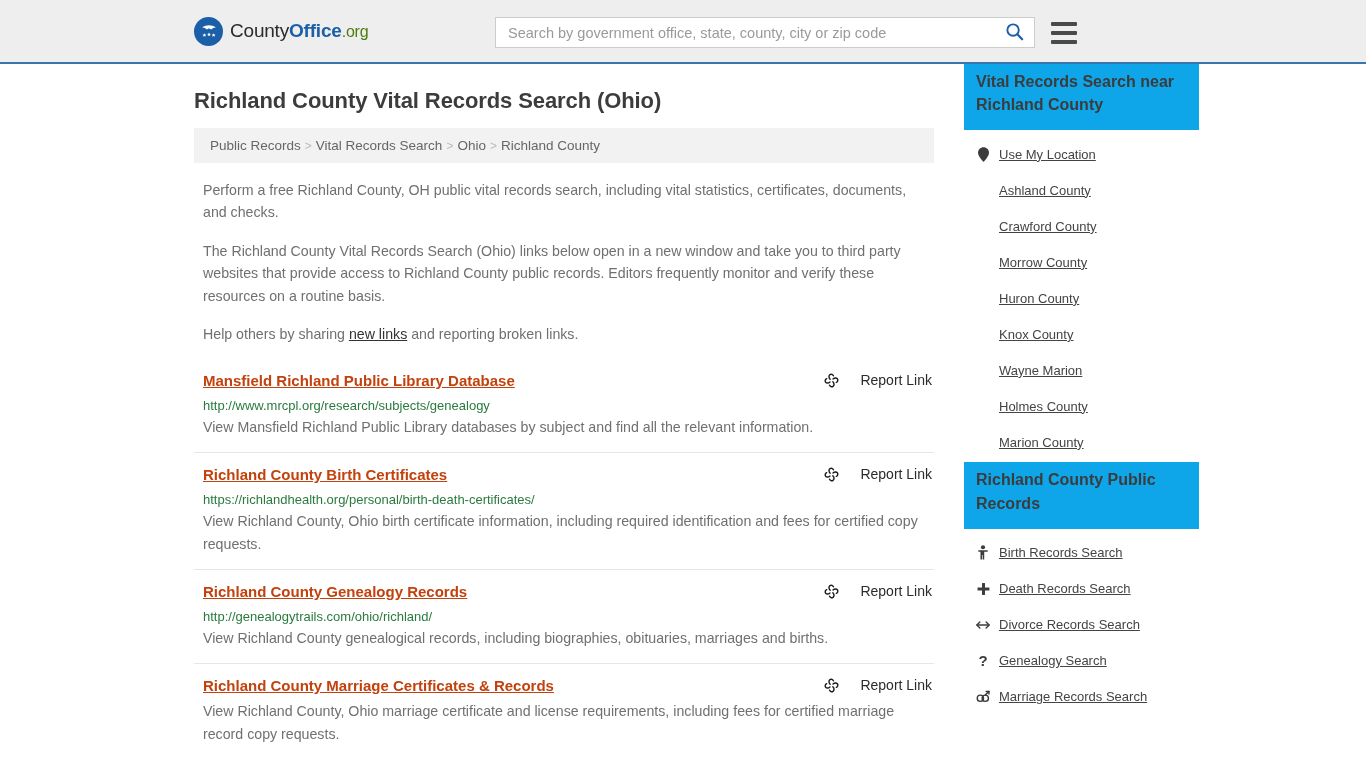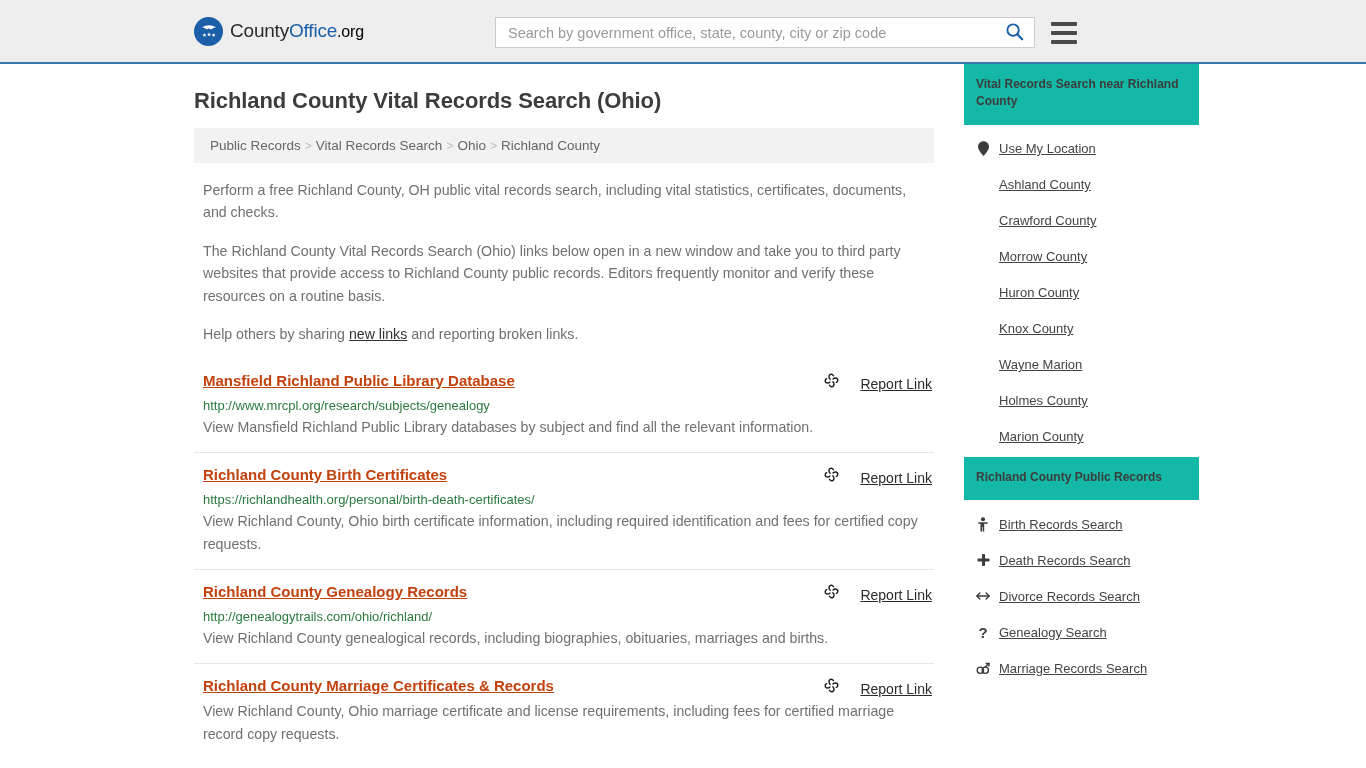--- a/index.html
+++ b/index.html
@@ -39,22 +39,22 @@
     position: relative;
     flex: none;
   }
   .logo-mark svg { display:block; }
   .logo-text {
     font-size: 19px;
     color: #2b2b2b;
     letter-spacing: -0.2px;
     white-space: nowrap;
   }
-  .logo-text .bold { font-weight: normal; color: #1a5fa8; }
-  .logo-text .dotorg { color: #000000; font-size: 16px; }
+  .logo-text .bold { font-weight: bold; color: #1a5fa8; }
+  .logo-text .dotorg { color: #4d7c0f; font-size: 16px; }
 
   .search-area {
     position: absolute;
     left: 495px;
     top: 17px;
     display: flex;
     align-items: center;
   }
   .search-box {
     width: 540px;
@@ -150,49 +150,48 @@
   }
   .result-title {
     font-size: 15px;
     font-weight: bold;
     color: #c2410c;
     text-decoration: underline;
     cursor: pointer;
   }
   .report-link {
     display: flex;
-    align-items: flex-end;
+    align-items: flex-start;
     gap: 20px;
     color: #2b2b2b;
     font-size: 14px;
     cursor: pointer;
     white-space: nowrap;
     padding-right: 2px;
-    text-decoration: underline;
   }
   .result-url {
     font-size: 13px;
     color: #2a7a3e;
     margin-top: 6px;
     word-break: break-all;
   }
   .result-desc {
     font-size: 14.2px;
     color: #707070;
     line-height: 1.62;
     margin-top: 3px;
     max-width: 716px;
   }
 
   
   .side-box { margin-bottom: 2px; }
   .side-head {
-    background: #14b8a6;
-    padding: 12px 14px 14px 12px;
-    font-size: 12px;
+    background: #0ea5e9;
+    padding: 6px 14px 14px 12px;
+    font-size: 16px;
     font-weight: bold;
     color: #3c3c3c;
     line-height: 1.45;
   }
   .side-list { padding: 6px 0 0 12px; }
   .side-item {
     display: flex;
     align-items: center;
     gap: 9px;
     margin: 0;

